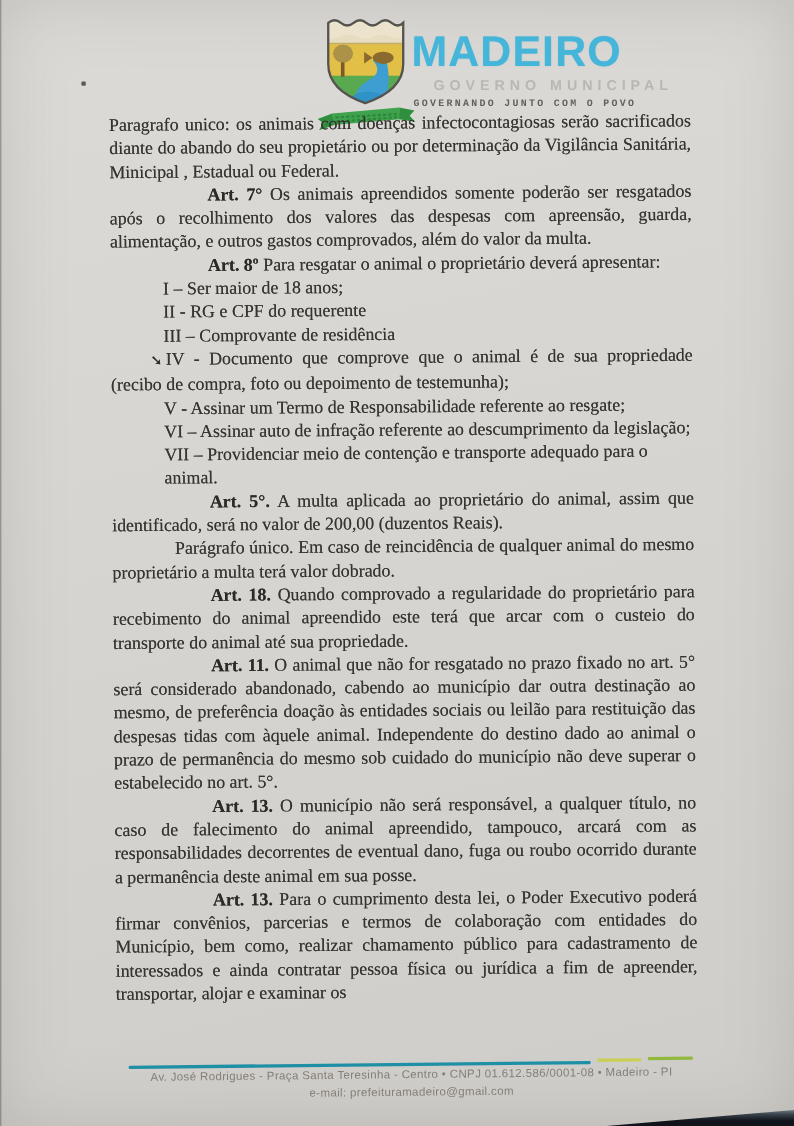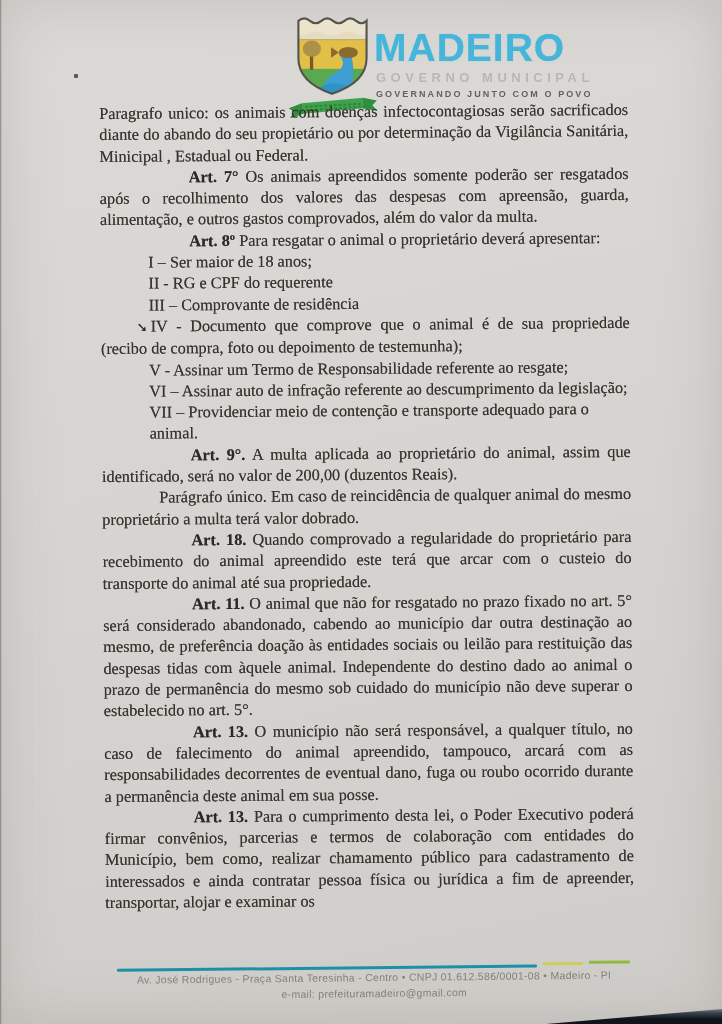--- a/index.html
+++ b/index.html
@@ -19,25 +19,25 @@
   .scan-wedge{position:absolute;left:546px;top:1007px;width:176px;height:17px;
     clip-path:polygon(0 100%,100% 12%,100% 100%);
     background:linear-gradient(to bottom,#8a98a0 0%,#3a444c 35%,#10141a 70%);}
   
   .header{position:absolute;left:0;top:0;width:712px;height:112px;margin-left:28px;}
   .crest{position:absolute;left:256px;top:12px;}
   .brand{position:absolute;left:346px;top:26px;
     font-family:"Liberation Sans",sans-serif;font-weight:bold;
     font-size:39px;letter-spacing:1px;color:#45b5da;
     text-shadow:0 0 1px rgba(69,181,218,.6);}
-  .sub1{position:absolute;left:348px;top:70px;
+  .sub1{position:absolute;left:366px;top:70px;
     font-family:"Liberation Sans",sans-serif;font-weight:bold;
     font-size:13px;letter-spacing:4.5px;color:#b9b7b3;}
   .sub2{position:absolute;left:348px;top:89px;
-    font-family:Liberation Sans, sans-serif;font-weight:bold;
+    font-family:Liberation Mono, monospace;font-weight:bold;
     font-size:9px;letter-spacing:2.1px;color:#63615e;}
   
   .doc{
     position:absolute;left:99px;top:103px;width:529px;
     transform:rotate(-0.45deg);transform-origin:0 0;
     font-size:16.3px;line-height:21.3px;color:#37342f;
     text-shadow:0 0 .5px rgba(55,52,47,.75);
   }
   .doc p{margin:0;text-align:justify;}
   .para{margin-top:9px;}
@@ -111,21 +111,21 @@
     <div class="items">
       <p>I – Ser maior de 18 anos;</p>
       <p>II - RG e CPF do requerente</p>
       <p>III – Comprovante de residência</p>
       <p class="i4"><span class="arrow">➘</span><span>IV - Documento que comprove que o animal é de sua propriedade (recibo de compra, </span><span class="u">foto</span><span> ou depoimento de testemunha);</span></p>
       <p>V - Assinar um Termo de Responsabilidade referente ao resgate;</p>
       <p>VI – Assinar auto de infração referente ao descumprimento da legislação;</p>
       <p>VII – Providenciar meio de contenção e transporte adequado para o animal.</p>
     </div>
 
-    <p class="para ind g10"><b class="art">Art. 9°.</b> <span>A multa aplicada ao proprietário do animal, assim que identificado, será no valor de 200,00 (duzentos Reais).</span></p>
+    <p class="para ind g10"><b class="art">Art. 5°.</b> <span>A multa aplicada ao proprietário do animal, assim que identificado, será no valor de 200,00 (duzentos Reais).</span></p>
 
     <p class="para ind gpu">Parágrafo único. Em caso de reincidência de qualquer animal do mesmo proprietário a multa terá valor dobrado.</p>
 
     <p class="para ind g11"><b class="art">Art. 18.</b> <span>Quando comprovado a regularidade do proprietário para recebimento do animal apreendido este terá que arcar com o custeio do transporte do animal até sua propriedade.</span></p>
 
     <p class="para ind g12"><b class="art">Art. 11.</b> <span>O animal que não for resgatado no prazo fixado no art. 5° será considerado abandonado, cabendo ao município dar outra destinação ao mesmo, de preferência doação às entidades sociais ou leilão para restituição das despesas tidas com àquele animal. Independente do destino dado ao animal o prazo de permanência do mesmo sob cuidado do município não deve superar o estabelecido no art. 5°.</span></p>
 
     <p class="para ind g12"><b class="art">Art. 13.</b> <span>O município não será responsável, a qualquer título, no caso de falecimento do animal apreendido, tampouco, arcará com as responsabilidades decorrentes de eventual dano, fuga ou roubo ocorrido durante a permanência deste animal em sua posse.</span></p>
 
     <p class="para ind g13"><b class="art">Art. 13.</b> <span>Para o cumprimento desta lei, o Poder Executivo poderá firmar convênios, parcerias e termos de colaboração com entidades do Município, bem como, realizar chamamento público para cadastramento de interessados e ainda contratar pessoa física ou jurídica a fim de apreender, transportar, alojar e examinar os</span></p>

